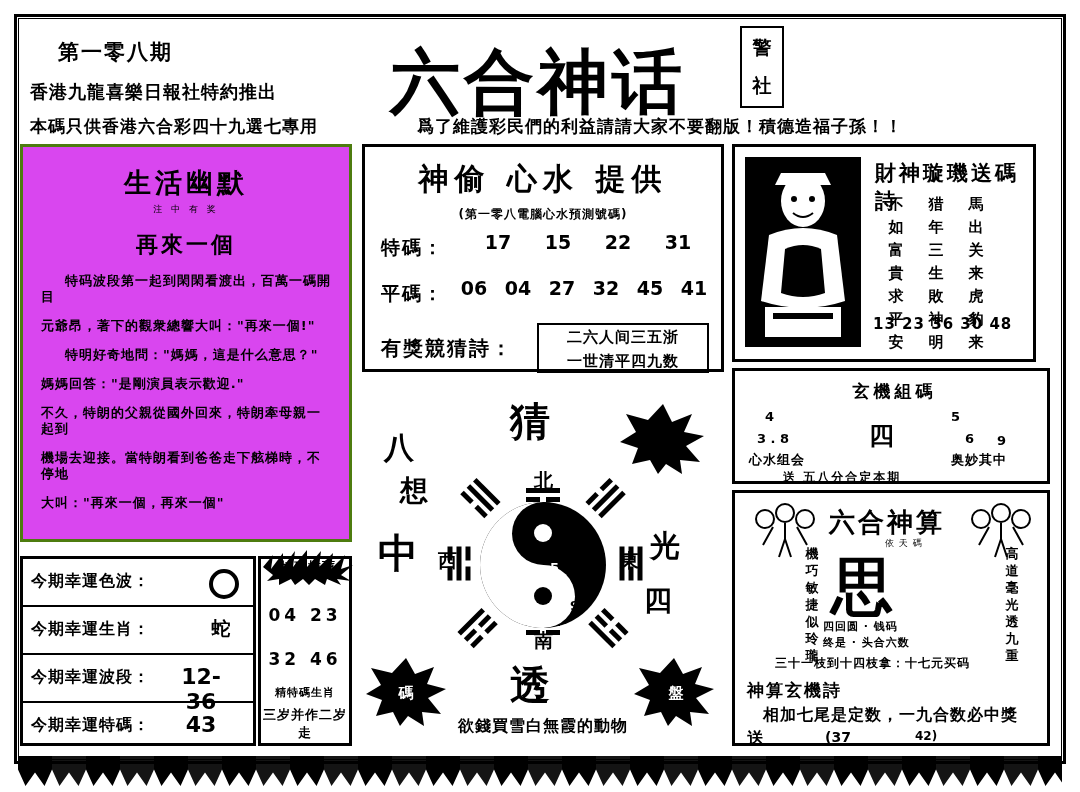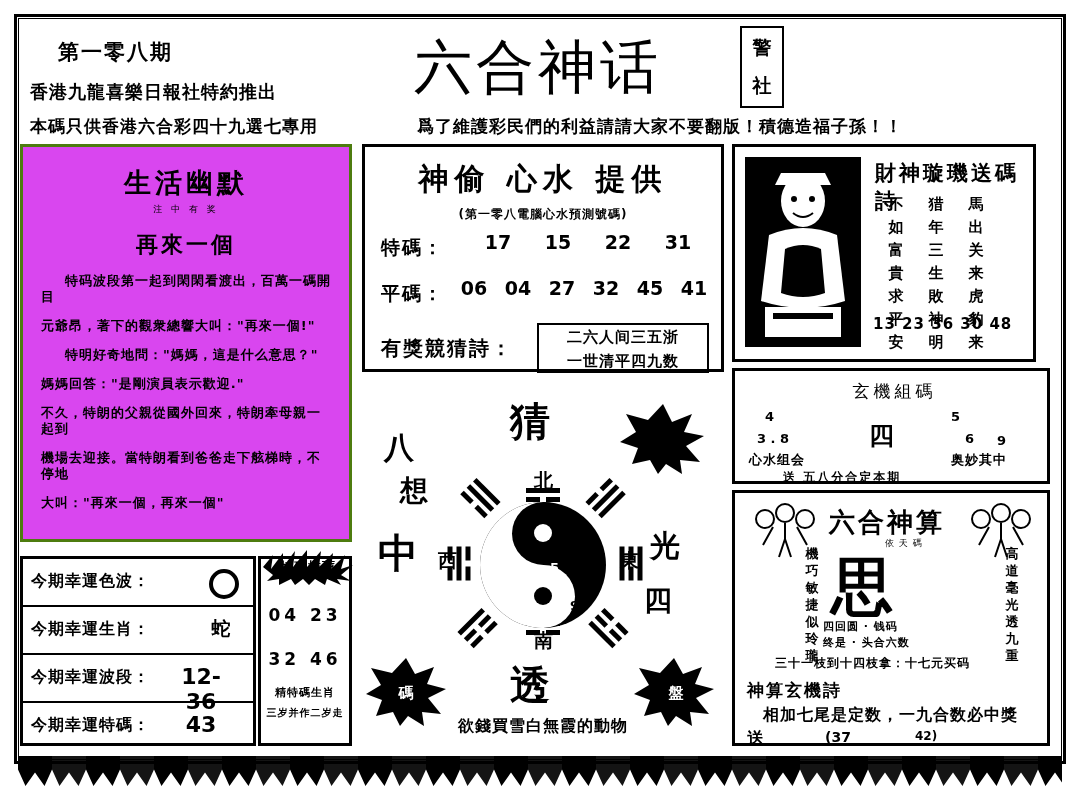--- a/index.html
+++ b/index.html
@@ -8,21 +8,21 @@
   .abs{position:absolute;}
   .ctr{text-align:center;}
 
   
   #outer-frame{left:14px;top:14px;width:1052px;height:750px;border:3px solid #000;box-sizing:border-box;}
   #inner-line{left:18px;top:18px;width:1044px;height:742px;border:1px solid #000;box-sizing:border-box;}
 
   
   #issue-no{left:58px;top:38px;font-size:21px;font-weight:bold;letter-spacing:2px;text-align:center;}
   #subtitle{left:30px;top:80px;font-size:18px;font-weight:bold;letter-spacing:1px;}
-  #main-title{left:368px;top:36px;width:340px;font-size:58px;font-weight:normal;letter-spacing:4px;line-height:62px;}
+  #main-title{left:368px;top:51px;width:340px;font-size:70px;font-weight:bold;letter-spacing:4px;line-height:62px;}
   #seal{left:740px;top:26px;width:44px;height:82px;border:2px solid #000;box-sizing:border-box;text-align:center;font-size:19px;font-weight:bold;line-height:38px;}
   #banner{left:30px;top:115px;width:1020px;font-size:17px;font-weight:bold;letter-spacing:1px;}
   #banner .seg1{display:inline-block;width:380px;}
   #banner .seg2{display:inline-block;}
 
   
   #humor-box{left:20px;top:144px;width:332px;height:398px;border:3px solid #4d7c0f;box-sizing:border-box;background:#d946ef;}
   #humor-title{margin-top:18px;font-size:27px;font-weight:bold;letter-spacing:4px;text-align:center;}
   #humor-sub{font-size:9px;text-align:center;letter-spacing:3px;margin-top:2px;}
   #humor-head{margin-top:14px;font-size:22px;font-weight:bold;letter-spacing:3px;text-align:center;}
@@ -38,21 +38,21 @@
   .lucky-val.big{font-size:22px;left:150px;}
   .circle-o{position:absolute;left:186px;top:10px;width:22px;height:22px;border:4px solid #000;border-radius:50%;}
 
   
   #rec-box{left:258px;top:556px;width:94px;height:190px;border:3px solid #000;box-sizing:border-box;text-align:center;}
   #rec-burst{position:absolute;left:0px;top:-12px;width:94px;height:40px;}
   #rec-burst .lbl{position:absolute;left:0;top:11px;width:94px;font-size:13px;font-weight:bold;letter-spacing:1px;}
   .rec-nums{margin-top:46px;font-size:17px;font-weight:bold;letter-spacing:4px;}
   .rec-nums.second{margin-top:24px;}
   #rec-foot1{margin-top:16px;font-size:11px;font-weight:bold;letter-spacing:1px;}
-  #rec-foot2{margin-top:6px;font-size:10px;font-weight:bold;letter-spacing:1px;}
+  #rec-foot2{margin-top:6px;font-size:13px;font-weight:bold;letter-spacing:1px;}
 
   
   #xinshui-box{left:362px;top:144px;width:362px;height:228px;border:3px solid #000;box-sizing:border-box;}
   #xs-title{margin-top:12px;text-align:center;font-size:30px;font-weight:bold;letter-spacing:6px;}
   #xs-sub{margin-top:6px;text-align:center;font-size:12px;font-weight:bold;letter-spacing:1px;}
   .xs-row{position:relative;height:42px;margin-top:4px;}
   .xs-row .rlab{position:absolute;left:16px;top:8px;font-size:19px;font-weight:bold;letter-spacing:2px;}
   .xs-cell{position:absolute;top:4px;width:42px;text-align:center;font-size:19px;font-weight:bold;}
   #xs-qa{position:relative;margin-top:6px;height:58px;}
   #xs-qa .qlab{position:absolute;left:16px;top:14px;font-size:20px;font-weight:bold;letter-spacing:2px;}
@@ -80,21 +80,21 @@
 
   
   #caishen-box{left:732px;top:144px;width:304px;height:218px;border:3px solid #000;box-sizing:border-box;}
   #cs-title{position:absolute;left:140px;top:12px;font-size:21px;font-weight:bold;letter-spacing:3px;}
   .cs-col{position:absolute;font-size:15px;font-weight:bold;line-height:23px;text-align:center;width:22px;}
   #cs-nums{position:absolute;left:138px;top:168px;width:176px;font-size:15px;font-weight:bold;letter-spacing:1px;}
   #cs-figure{position:absolute;left:10px;top:10px;width:116px;height:190px;}
 
   
   #xuanji-box{left:732px;top:368px;width:318px;height:116px;border:3px solid #000;box-sizing:border-box;}
-  #xj-title{text-align:center;margin-top:9px;font-size:17px;font-weight:normal;letter-spacing:4px;padding-left:7px;}
+  #xj-title{text-align:center;margin-top:9px;font-size:17px;font-weight:bold;letter-spacing:4px;padding-left:7px;}
   #xj-4{position:absolute;left:30px;top:38px;font-size:13px;font-weight:bold;}
   #xj-5{position:absolute;left:216px;top:38px;font-size:13px;font-weight:bold;}
   #xj-6{position:absolute;left:230px;top:60px;font-size:13px;font-weight:bold;}
   #xj-38{position:absolute;left:22px;top:60px;font-size:13px;font-weight:bold;}
   #xj-9{position:absolute;left:262px;top:62px;font-size:13px;font-weight:bold;}
   #xj-center{position:absolute;left:134px;top:48px;font-size:25px;font-weight:bold;}
   #xj-left{position:absolute;left:14px;top:80px;font-size:13px;font-weight:bold;letter-spacing:1px;text-align:right;}
   #xj-right{position:absolute;left:216px;top:80px;font-size:13px;font-weight:bold;letter-spacing:1px;}
   #xj-bottom{position:absolute;left:48px;top:98px;font-size:12px;font-weight:bold;letter-spacing:2px;}
 

